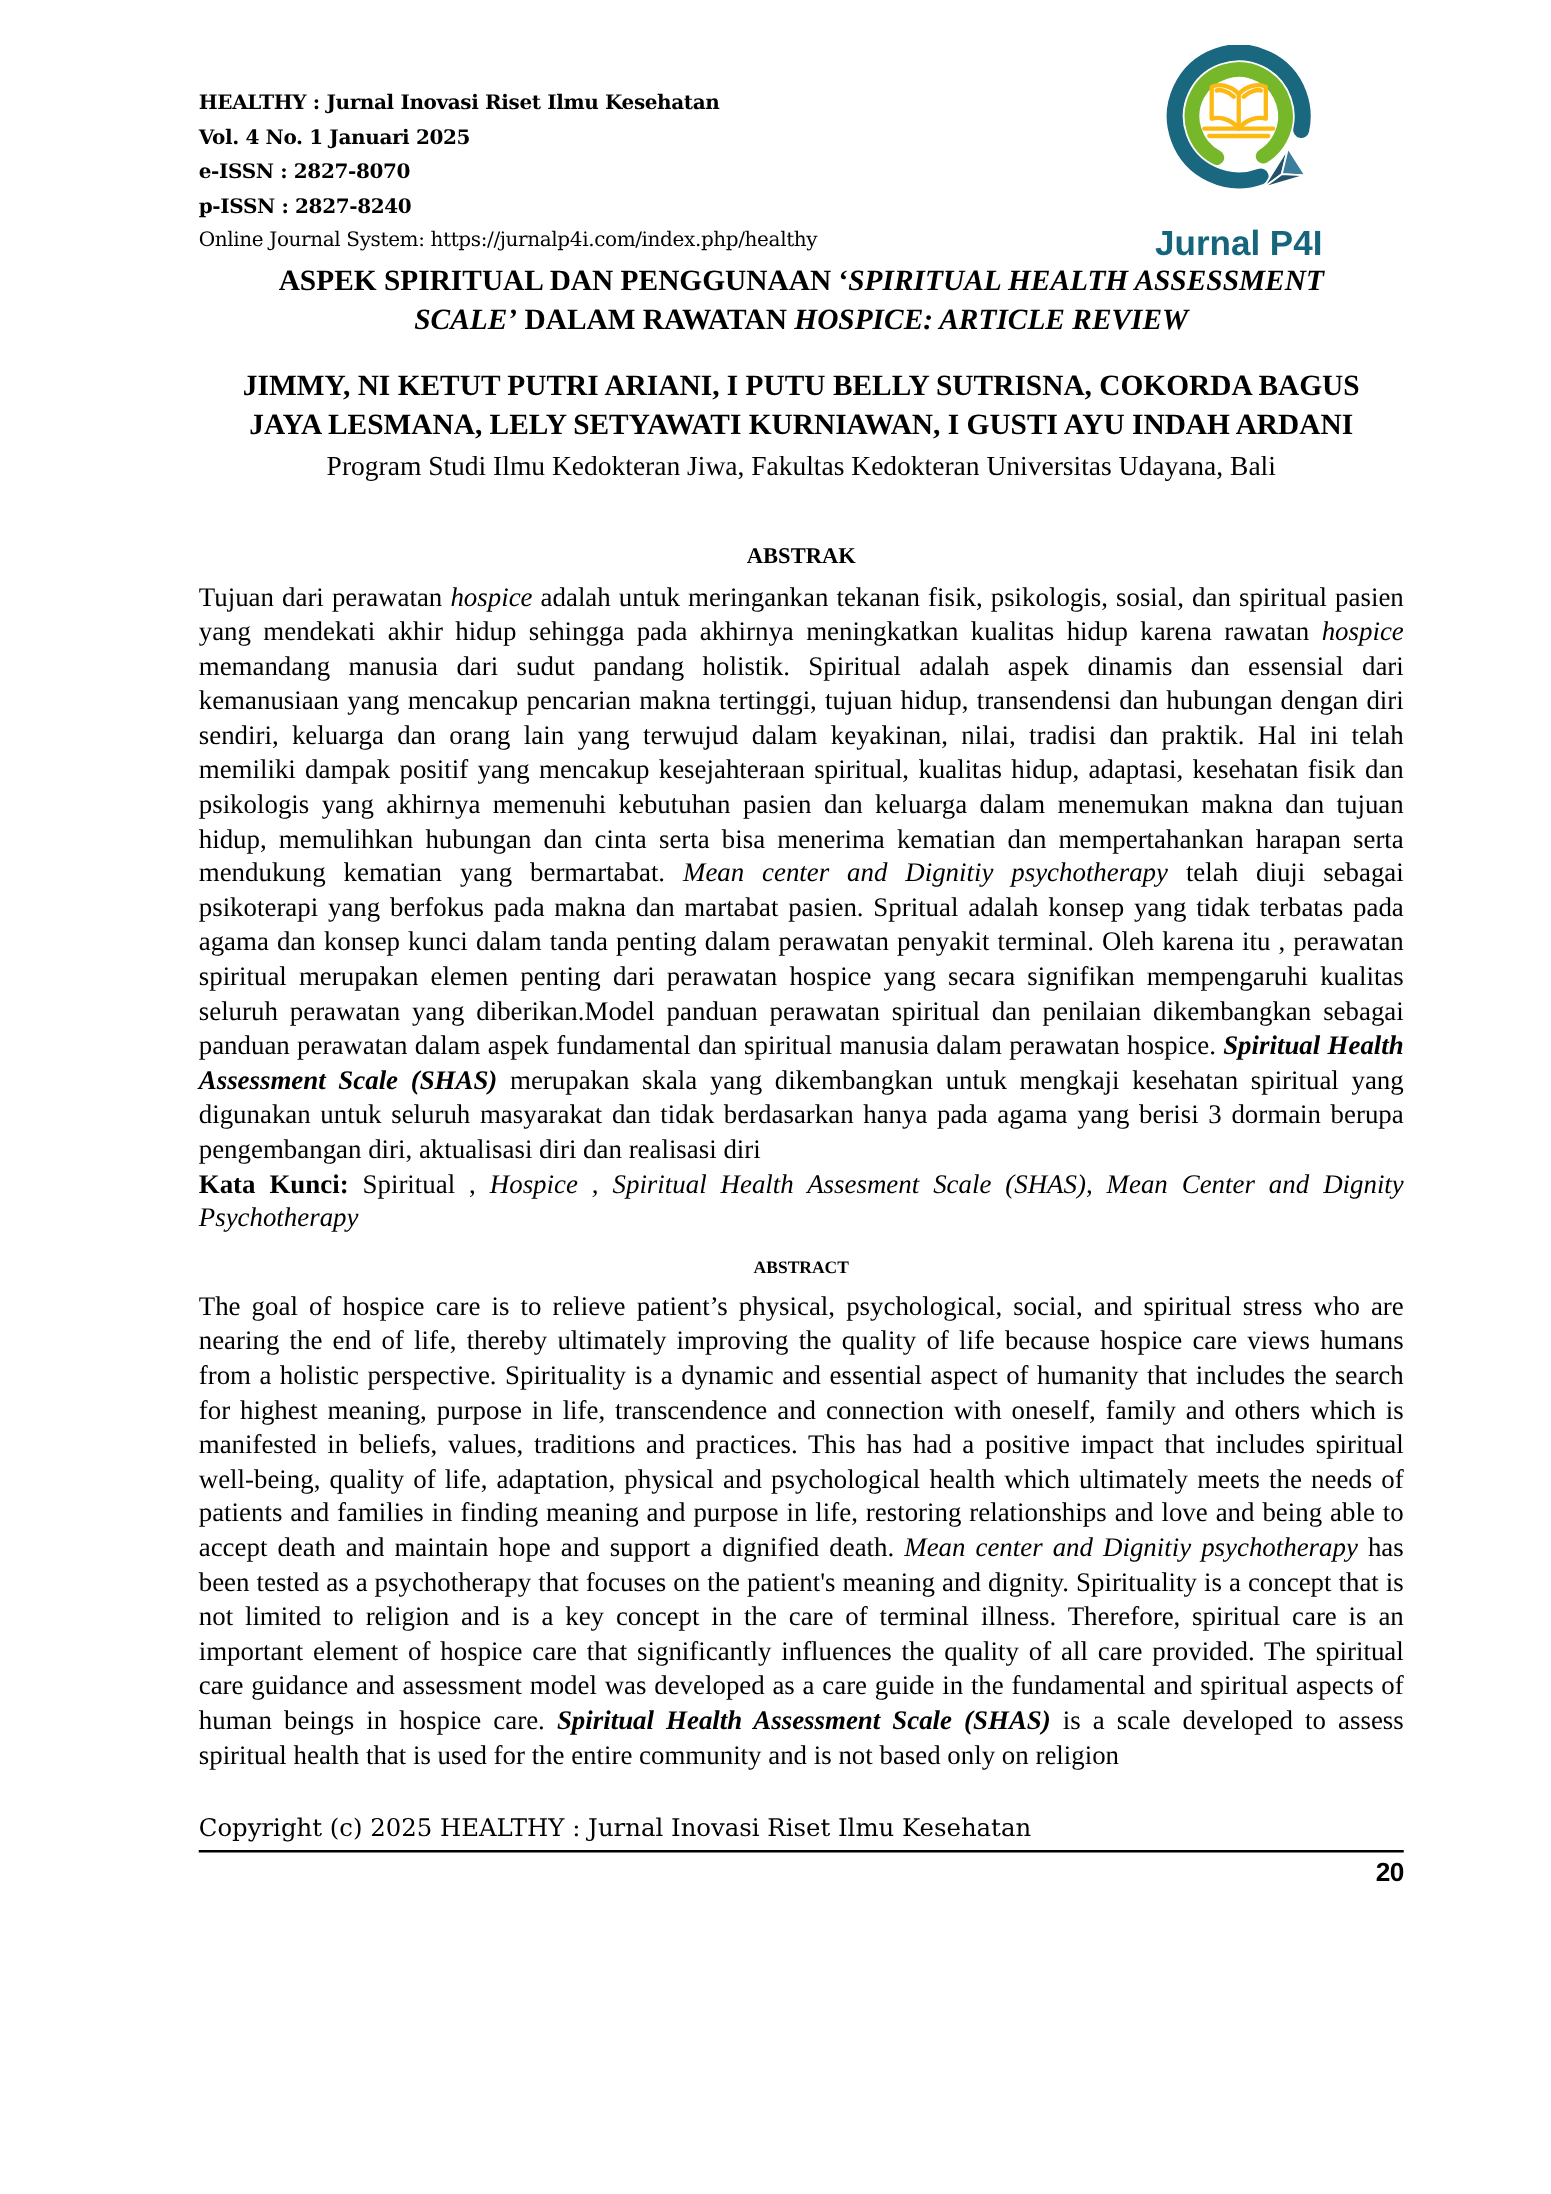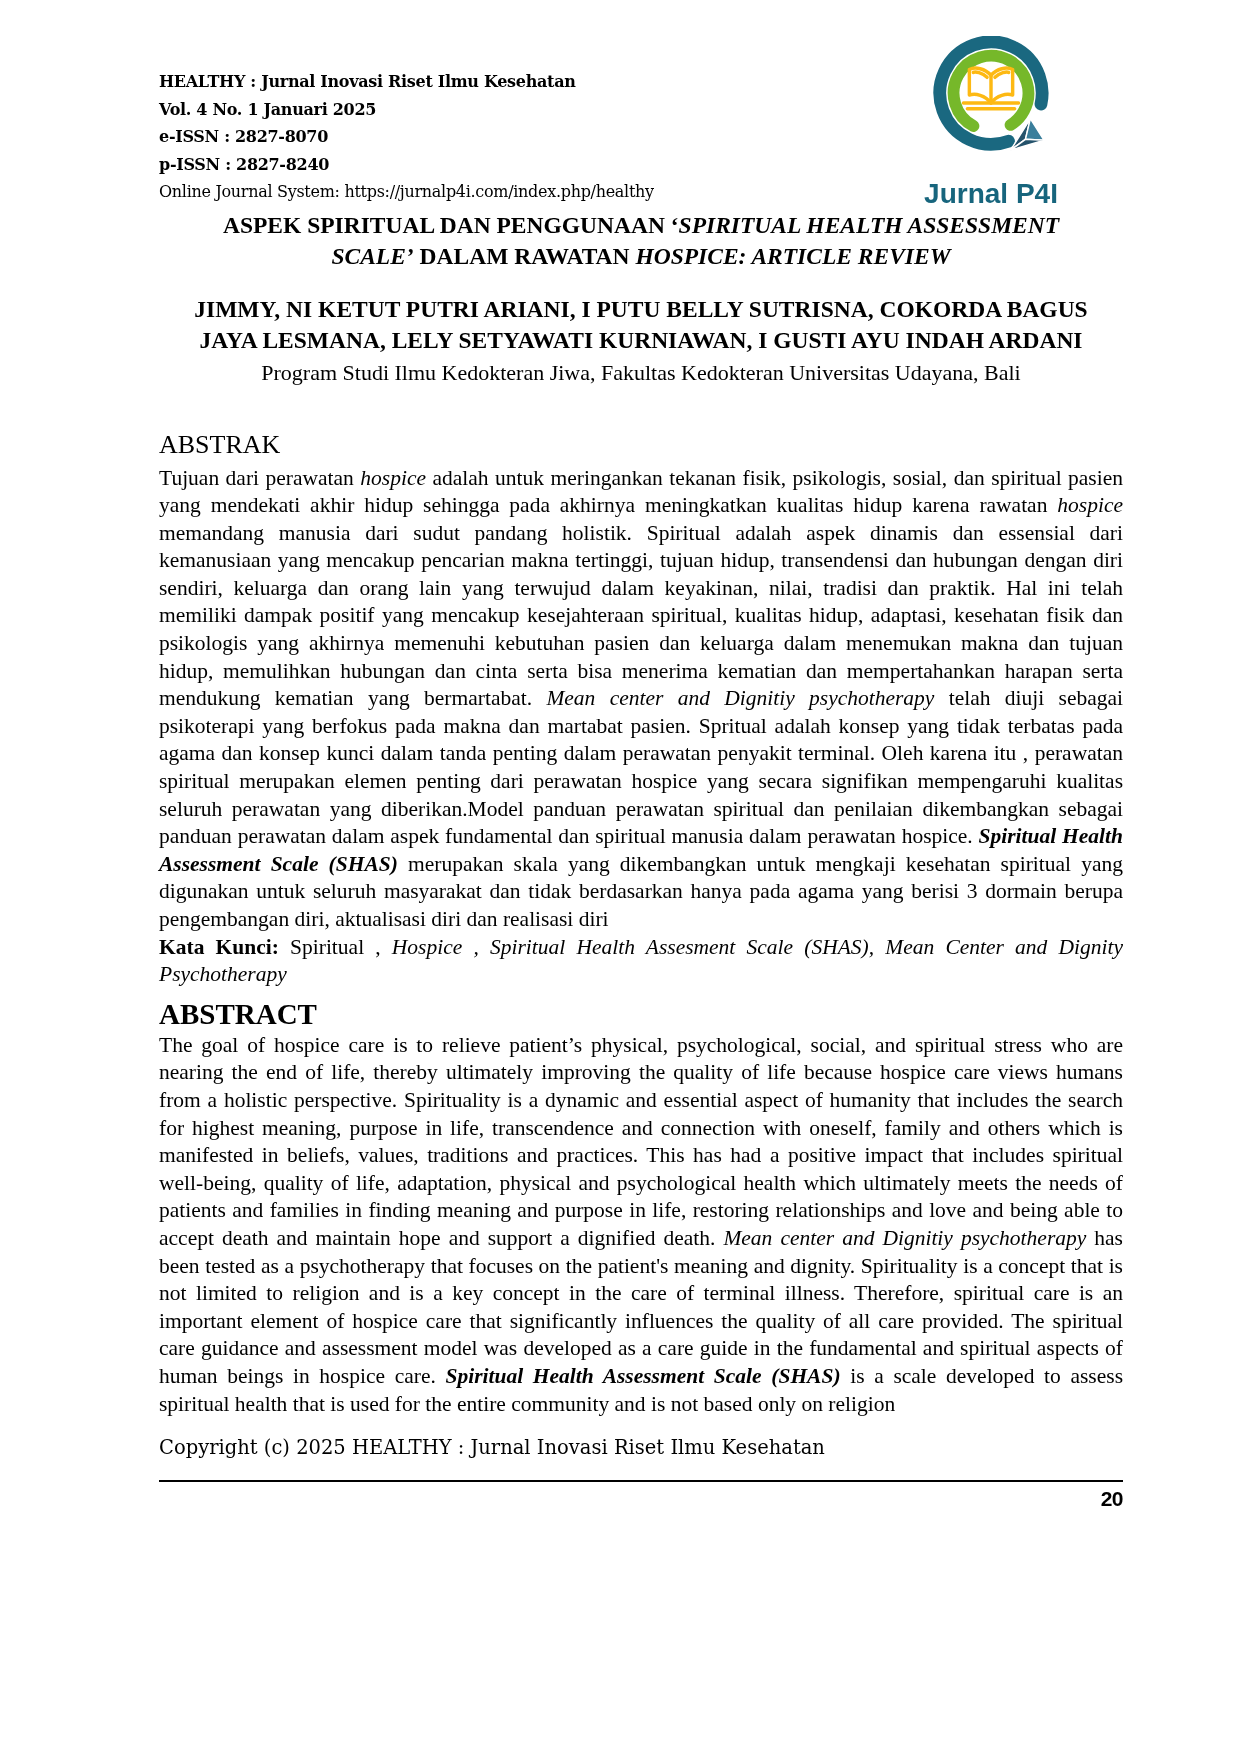--- a/index.html
+++ b/index.html
@@ -20,29 +20,29 @@
   
   .logo { position:absolute; top:36px; right:172px; width:156px; text-align:center; }
   .logo-word { font-family:"Liberation Sans", sans-serif; font-weight:bold; font-size:28px; color:#17657d; margin-top:16px; white-space:nowrap; }
   
   .title { margin:4px auto 0; max-width:900px; text-align:center; font-size:23.5px; line-height:31px; font-weight:bold; }
   .authors { margin:22px auto 0; max-width:900px; text-align:center; font-size:23.5px; line-height:31px; font-weight:bold; }
   .affiliation { text-align:center; font-size:22px; line-height:28px; margin-top:3px; }
   .email-line { text-align:center; font-size:22px; line-height:28px; margin-top:2px; }
   .email-link { color:#0000cd; text-decoration:underline; cursor:pointer; }
   
-  .heading-abstrak { font-weight:normal; font-size:26px; line-height:27px; margin-top:44px; margin-bottom:7px; }
-  .heading-abstract { text-align:left; font-weight:bold; font-size:29px; line-height:27px; margin-top:12px; margin-bottom:4px; }
+  .heading-abstrak { text-align:center; font-weight:bold; font-size:18px; line-height:27px; margin-top:44px; margin-bottom:7px; }
+  .heading-abstract { text-align:center; font-weight:bold; font-size:14px; line-height:27px; margin-top:12px; margin-bottom:4px; }
   .body-text { text-align:justify; font-size:21.5px; line-height:27.6px; }
   .keywords  { text-align:justify; font-size:21.5px; line-height:27.6px; }
   .it { font-style:italic; }
   .bd { font-weight:bold; }
   .bi { font-weight:bold; font-style:italic; }
   
-  .footer { margin-top:17px; border-bottom:2.5px solid #000; padding-bottom:19px;
+  .footer { margin-top:32px; border-bottom:2.5px solid #000; padding-bottom:4px;
             font-family:"DejaVu Serif", serif; font-size:19.5px; line-height:26px; }
   .pagenum { text-align:right; font-weight:bold; font-size:21px; margin-top:5px;
              font-family:"Liberation Sans", sans-serif; letter-spacing:-0.5px; }
 </style>
 </head>
 <body>
 
 <div class="page">
 
   <div class="masthead">

